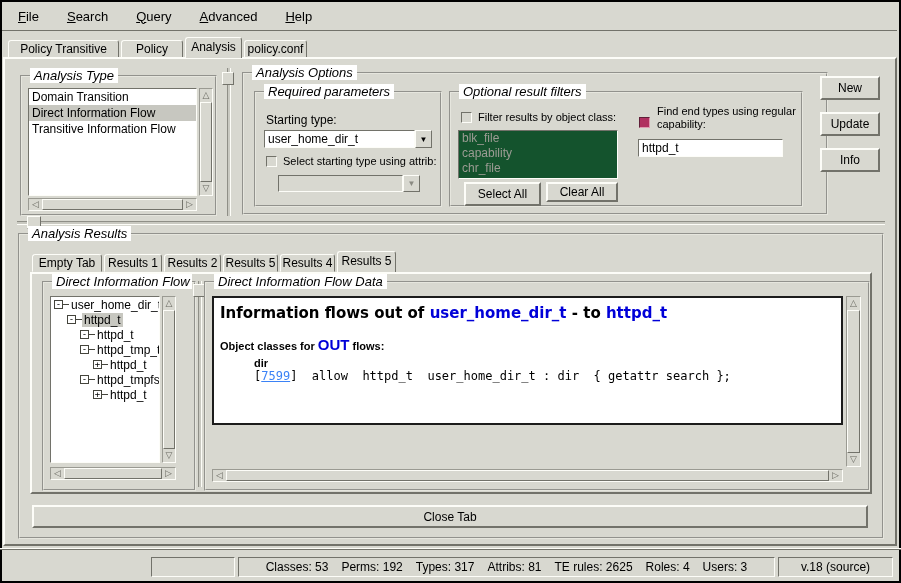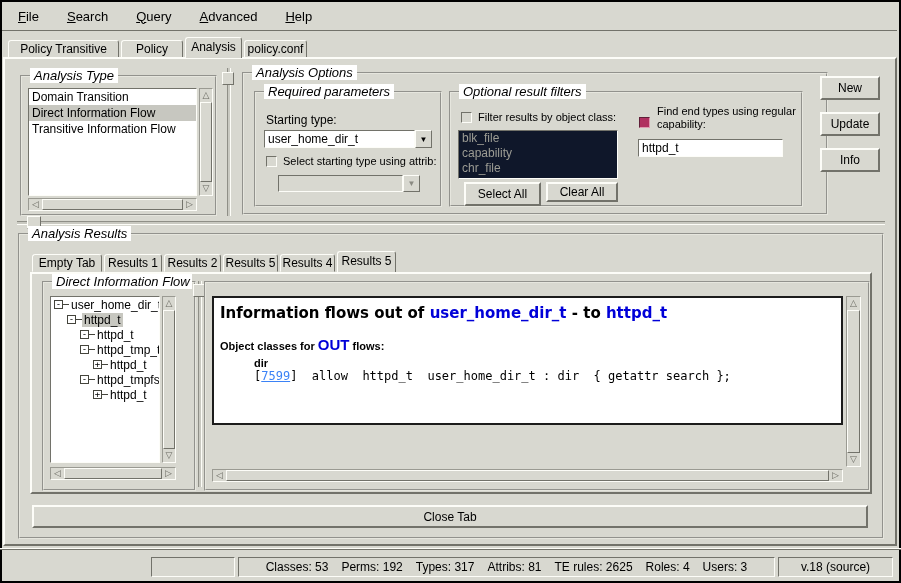--- a/index.html
+++ b/index.html
@@ -154,21 +154,21 @@
           <span class="carr">▼</span>
         </div>
       </div>
 
       <div class="groovebox abs" style="left:205px;top:17px;width:350px;height:112px;">
         <span class="grouptitle">Optional result filters</span>
         <div class="abs" style="left:10px;top:18px;display:flex;align-items:center;">
           <span class="cb"></span>
           <span class="cbl">Filter results by object class:</span>
         </div>
-        <div class="sunken abs" style="left:7px;top:37px;width:158px;height:47px;background:#0f172a;overflow:hidden;">
+        <div class="sunken abs" style="left:7px;top:37px;width:158px;height:47px;background:#14532d;overflow:hidden;">
           <div class="litem disabled">blk_file</div>
           <div class="litem disabled">capability</div>
           <div class="litem disabled">chr_file</div>
         </div>
         <div class="btn abs" style="left:13px;top:89px;width:77px;height:24px;">Select All</div>
         <div class="btn abs" style="left:95px;top:89px;width:72px;height:20px;">Clear All</div>
 
         <span class="cb checked abs" style="left:188px;top:24px;"></span>
         <div class="abs" style="left:206px;top:12px;width:146px;font-size:11px;line-height:13px;">Find end types using regular capability:</div>
         <input class="entry sunken abs" style="left: 187px; top: 46px; width: 145px; height: 18px;" value="httpd_t">
@@ -242,20 +242,21 @@
             <span class="sbarr">◁</span>
             <span class="sbthumb"></span>
             <span class="sbarr">▷</span>
           </div>
         </div>
 
         <div class="vsash abs" style="left:166px;top:7px;height:206px;"></div>
         <div class="sashhandle abs" style="left:161px;top:10px;width:12px;height:13px;"></div>
 
         <div class="groovebox abs" style="left:172px;top:7px;width:662px;height:206px;">
+          <span class="grouptitle">Direct Information Flow Data</span>
           <div id="flow-textarea" class="abs" style="left:6px;top:13px;width:631px;height:129px;">
             <div class="flow-h1"><span>Information flows out of </span><span class="blue">user_home_dir_t</span><span> - to </span><span class="blue">httpd_t</span></div>
             <div class="flow-sub"><span>Object classes for </span><span class="big">OUT</span><span> flows:</span></div>
             <div class="flow-dir">dir</div>
             <div class="flow-rule"><span>[</span><span class="rlink">7599</span><span>]  allow  httpd_t  user_home_dir_t : dir  { getattr search };</span></div>
           </div>
           <div class="vsb abs" style="left:640px;top:13px;height:171px;width:15px;">
             <span class="sbarr">△</span>
             <span class="sbthumb"></span>
             <span class="sbarr">▽</span>

